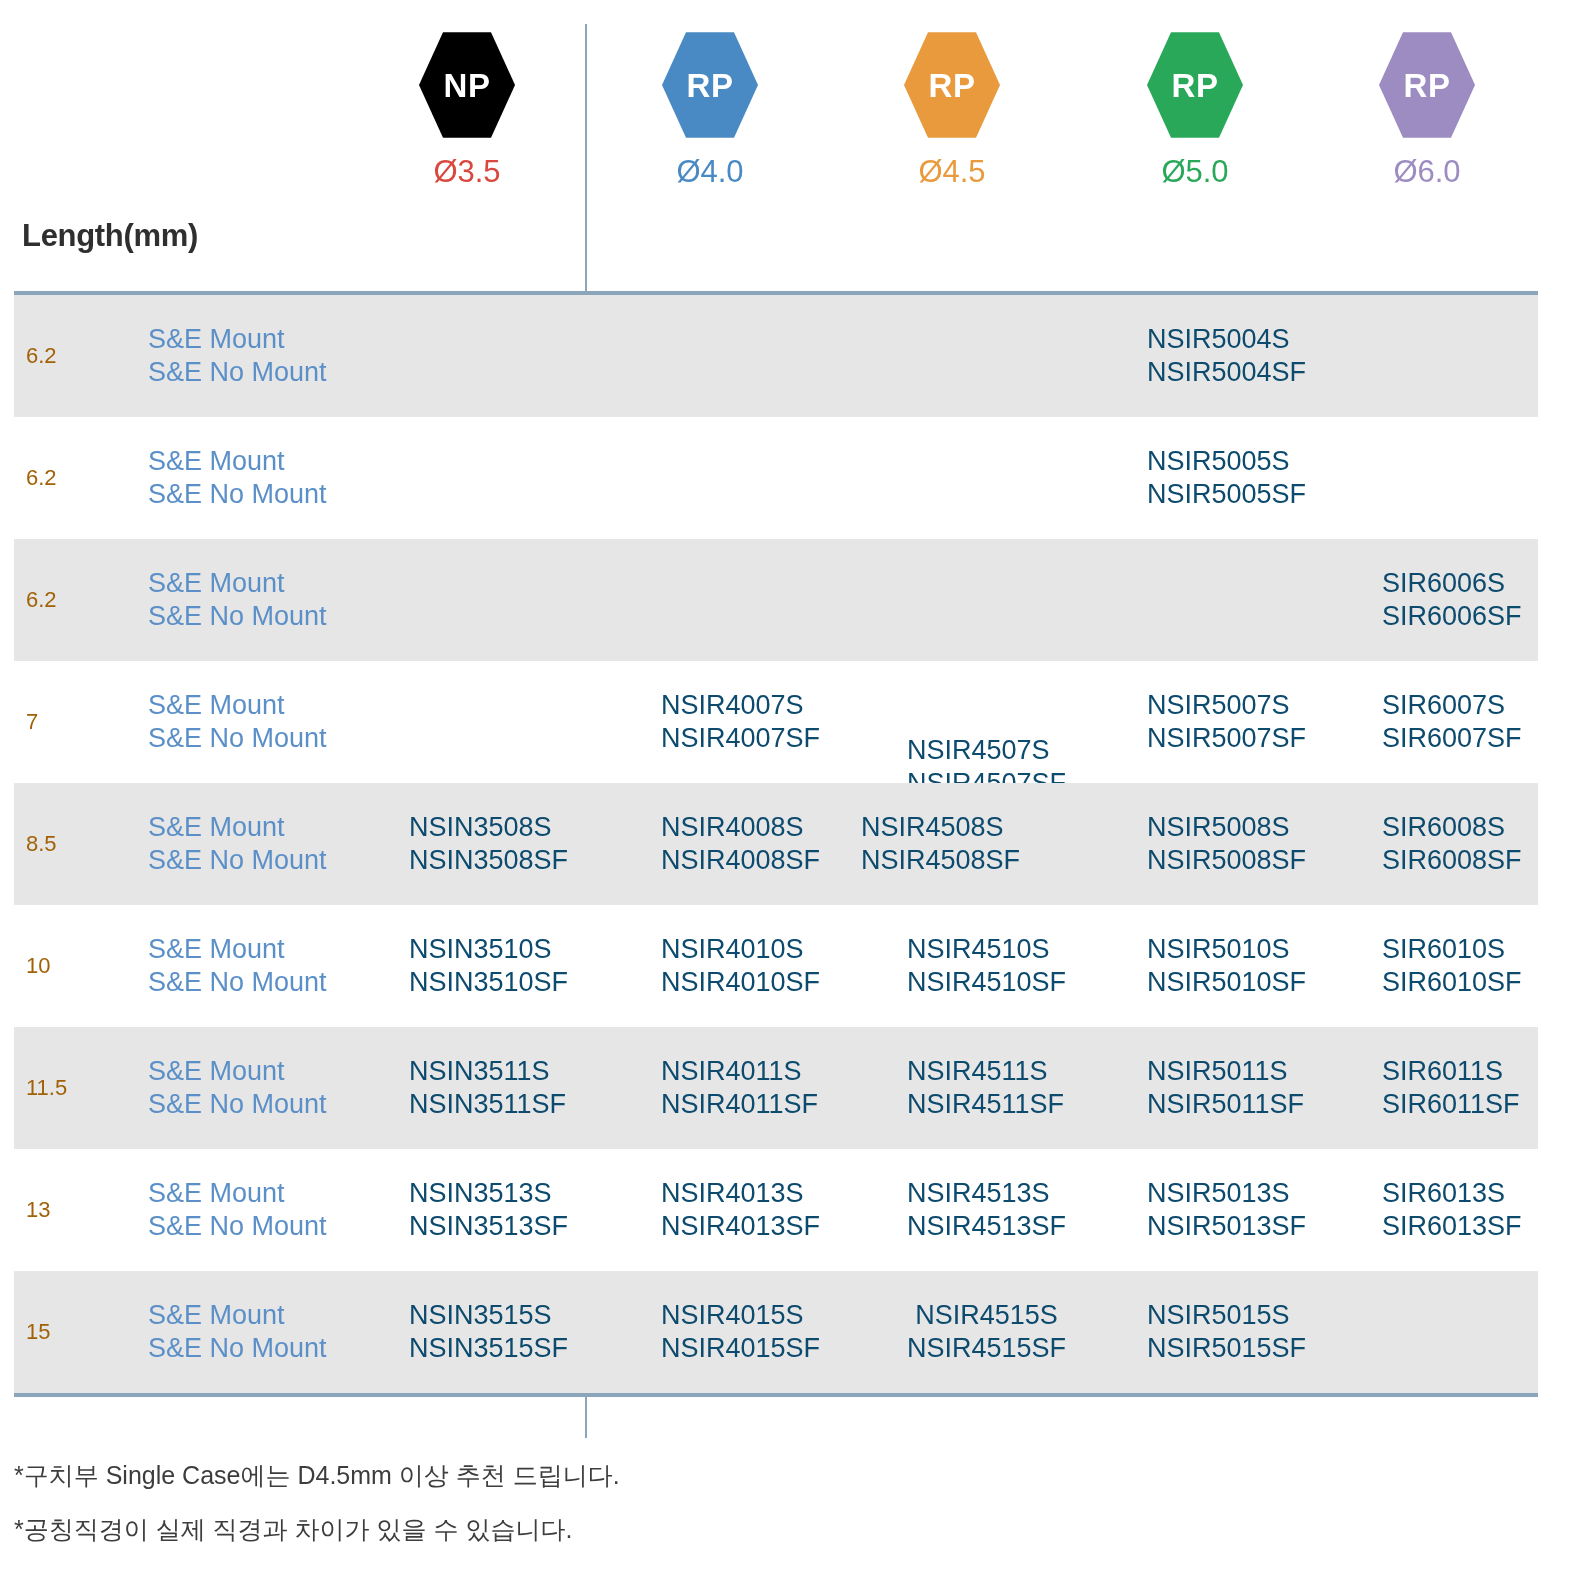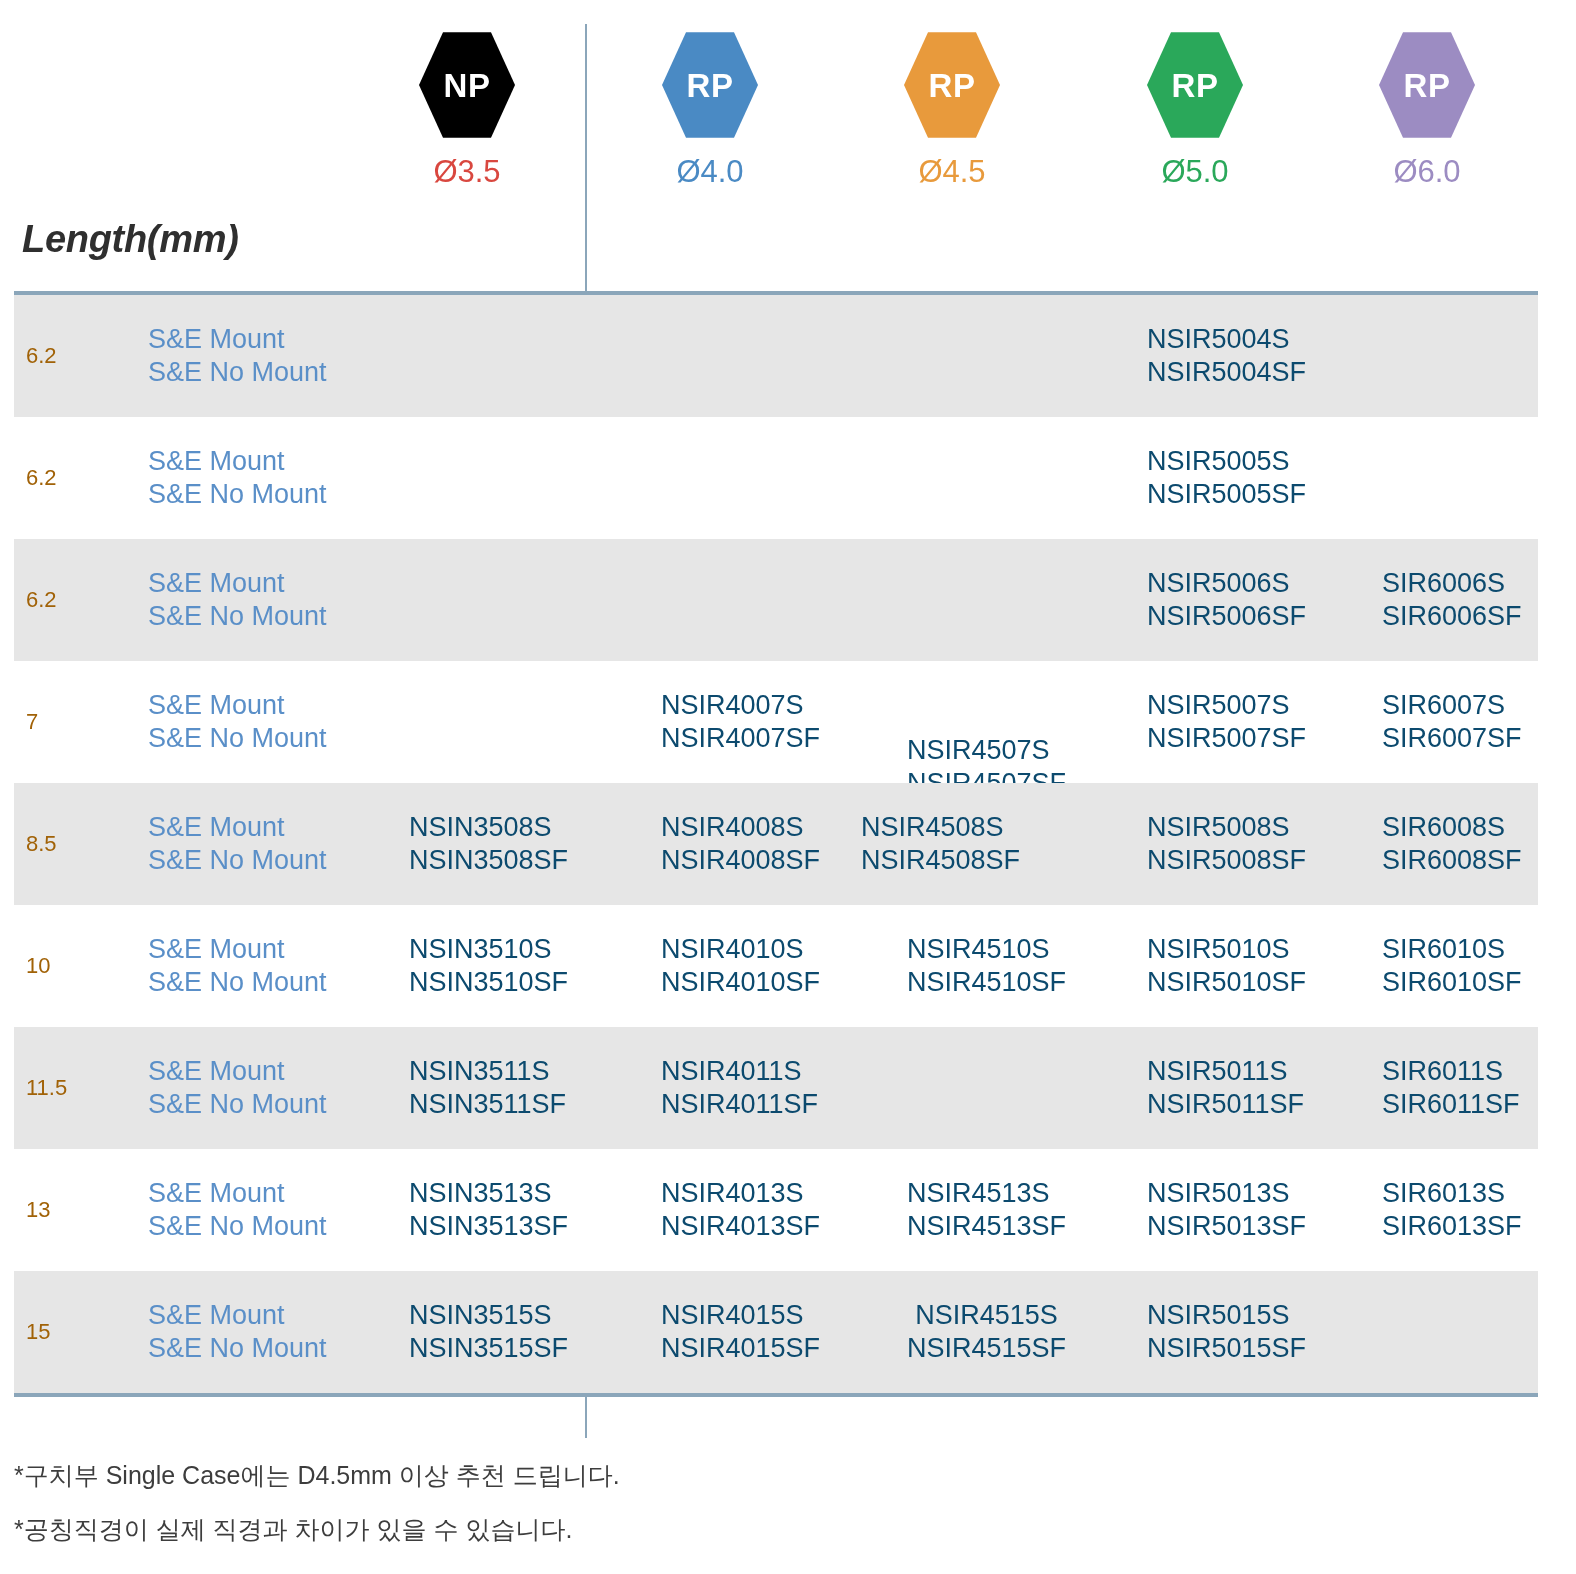--- a/index.html
+++ b/index.html
@@ -57,25 +57,24 @@
     font-size: 31px;
     font-weight: normal;
     line-height: 1;
   }
 
   
   .length-caption {
     position: absolute;
     left: 22px;
     top: 218px;
-    font-size: 38px;
+    font-size: 31px;
     font-weight: bold;
     color: #2f2f2f;
     letter-spacing: -0.3px;
-    font-style: italic;
   }
 
   
   .v-divider {
     position: absolute;
     left: 585px;
     top: 24px;
     width: 2px;
     height: 1414px;
     background: #8ba6ba;
@@ -190,22 +189,20 @@
         <div class="cell cell-length">6.2</div>
         <div class="cell cell-mount">S&amp;E Mount
 S&amp;E No Mount</div>
         <div class="cell cell-code" style="left: 1133px;">NSIR5005S
 NSIR5005SF</div>
       </div>
       <div class="row shaded">
         <div class="cell cell-length">6.2</div>
         <div class="cell cell-mount">S&amp;E Mount
 S&amp;E No Mount</div>
-        <div class="cell cell-code" style="left: 1133px;">NSIR5006S
-NSIR5006SF</div>
         <div class="cell cell-code" style="left: 1368px;">SIR6006S
 SIR6006SF</div>
       </div>
       <div class="row">
         <div class="cell cell-length">7</div>
         <div class="cell cell-mount">S&amp;E Mount
 S&amp;E No Mount</div>
         <div class="cell cell-code" style="left: 647px;">NSIR4007S
 NSIR4007SF</div>
         <div class="cell cell-code" style="left: 893px; margin-top: 45px;">NSIR4507S
@@ -246,20 +243,22 @@
 SIR6010SF</div>
       </div>
       <div class="row shaded">
         <div class="cell cell-length">11.5</div>
         <div class="cell cell-mount">S&amp;E Mount
 S&amp;E No Mount</div>
         <div class="cell cell-code" style="left: 395px;">NSIN3511S
 NSIN3511SF</div>
         <div class="cell cell-code" style="left: 647px;">NSIR4011S
 NSIR4011SF</div>
+        <div class="cell cell-code" style="left: 893px;">NSIR4511S
+NSIR4511SF</div>
         <div class="cell cell-code" style="left: 1133px;">NSIR5011S
 NSIR5011SF</div>
         <div class="cell cell-code" style="left: 1368px;">SIR6011S
 SIR6011SF</div>
       </div>
       <div class="row">
         <div class="cell cell-length">13</div>
         <div class="cell cell-mount">S&amp;E Mount
 S&amp;E No Mount</div>
         <div class="cell cell-code" style="left: 395px;">NSIN3513S

